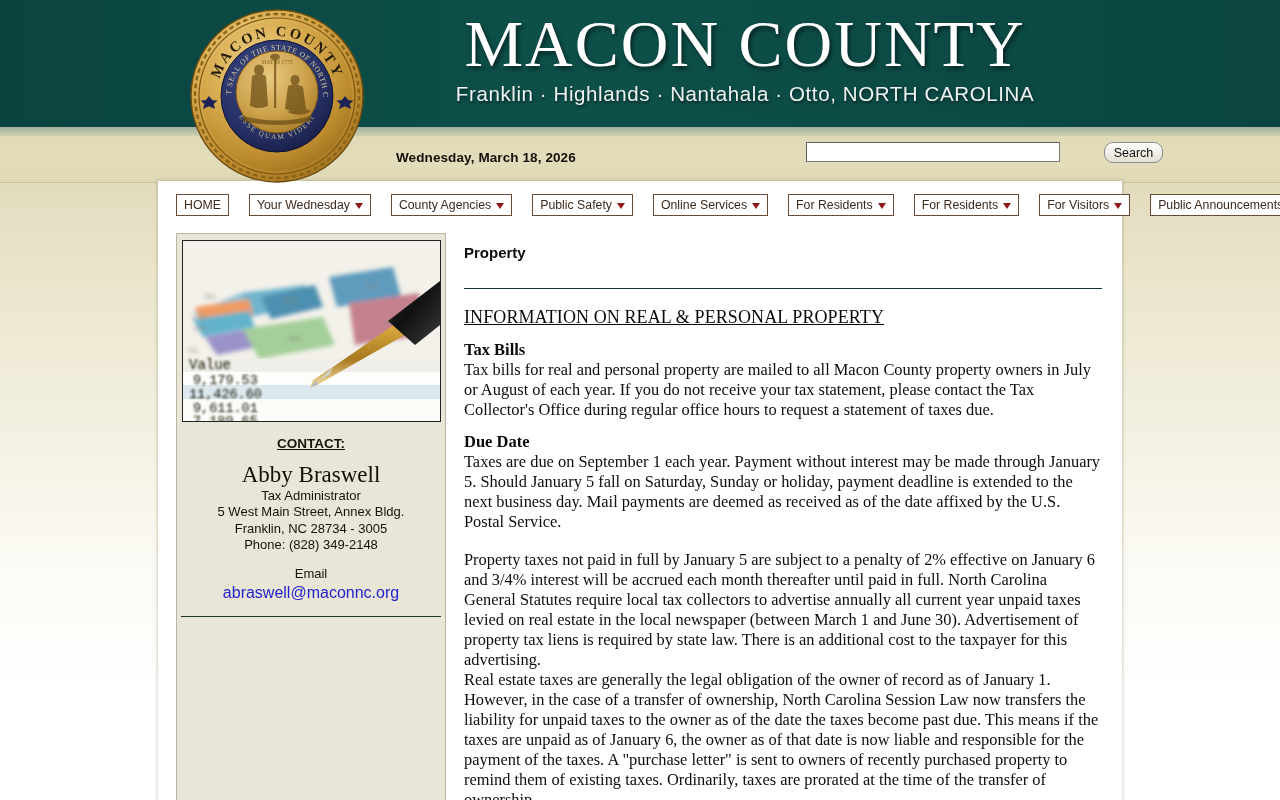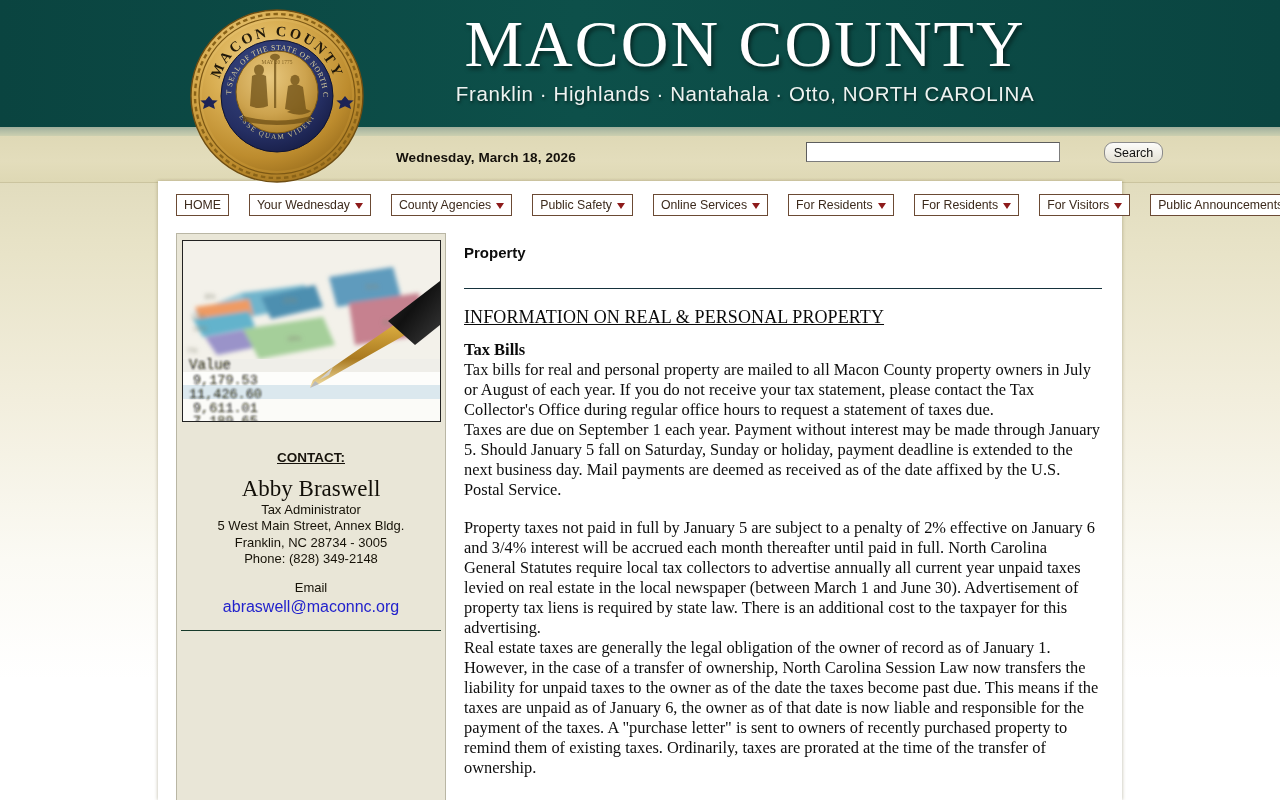--- a/index.html
+++ b/index.html
@@ -167,21 +167,21 @@
     background: #f7f5ef;
     overflow: hidden;
     position: relative;
   }
   .contact-head {
     text-align: center;
     font-size: 13.5px;
     font-weight: bold;
     color: #17130c;
     text-decoration: underline;
-    margin-top: 28px;
+    margin-top: 14px;
     font-family: "Liberation Sans", sans-serif;
   }
   .contact-name {
     text-align: center;
     font-family: "Liberation Serif", serif;
     font-size: 23px;
     color: #120f08;
     margin-top: 11px;
     line-height: 26px;
   }
@@ -477,19 +477,20 @@
 
   <div class="content">
     <div class="page-title">Property</div>
     <hr class="title-rule">
 
     <div class="section-head-underline">INFORMATION ON REAL &amp; PERSONAL PROPERTY</div>
 
     <div class="sub-head">Tax Bills</div>
     <div class="body-text">Tax bills for real and personal property are mailed to all Macon County property owners in July or August of each year. If you do not receive your tax statement, please contact the Tax Collector's Office during regular office hours to request a statement of taxes due.</div>
 
+    <div class="sub-head">Due Date</div>
     <div class="body-text">Taxes are due on September 1 each year. Payment without interest may be made through January 5. Should January 5 fall on Saturday, Sunday or holiday, payment deadline is extended to the next business day. Mail payments are deemed as received as of the date affixed by the U.S. Postal Service.</div>
     <div class="body-text spaced">Property taxes not paid in full by January 5 are subject to a penalty of 2% effective on January 6 and 3/4% interest will be accrued each month thereafter until paid in full. North Carolina General Statutes require local tax collectors to advertise annually all current year unpaid taxes levied on real estate in the local newspaper (between March 1 and June 30). Advertisement of property tax liens is required by state law. There is an additional cost to the taxpayer for this advertising.</div>
 
     <div class="body-text">Real estate taxes are generally the legal obligation of the owner of record as of January 1. However, in the case of a transfer of ownership, North Carolina Session Law now transfers the liability for unpaid taxes to the owner as of the date the taxes become past due. This means if the taxes are unpaid as of January 6, the owner as of that date is now liable and responsible for the payment of the taxes. A "purchase letter" is sent to owners of recently purchased property to remind them of existing taxes. Ordinarily, taxes are prorated at the time of the transfer of ownership.</div>
   </div>
 
 </div>
 
 </body></html>

